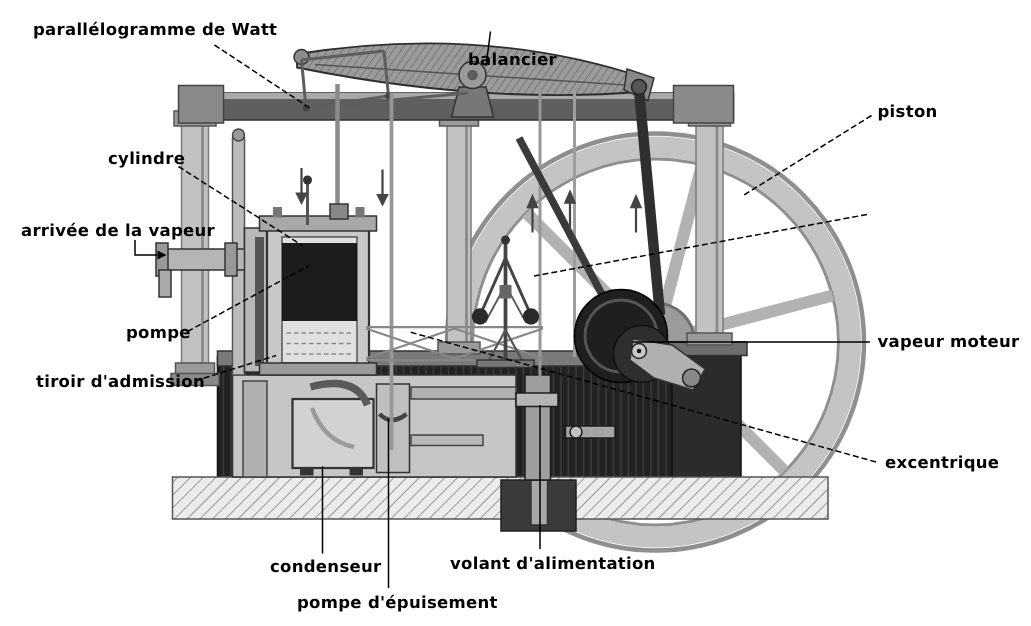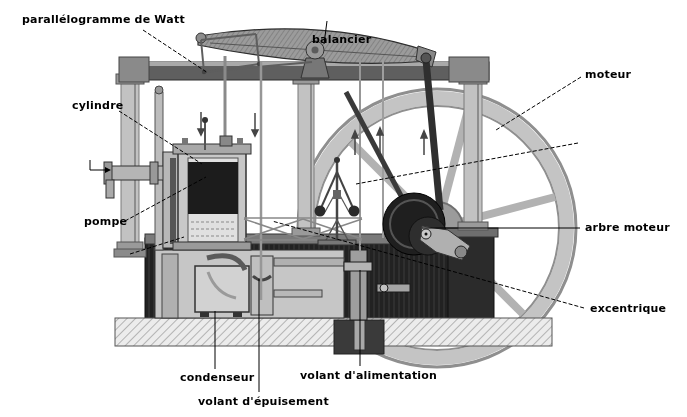--- a/index.html
+++ b/index.html
@@ -249,22 +249,24 @@
     <line x1="348" y1="270" x2="348" y2="366"></line>
     <g>
       <polyline points="78,160 78,170 93,170" stroke="#000" fill="none"></polyline>
       <polygon points="93,167 93,173 99,170" fill="#000" stroke="none"></polygon>
     </g>
   </g>
 </svg>
 
 <div class="lbl" style="left:10px;top:13px;">parallélogramme de Watt</div>
 <div class="lbl" style="left:300px;top:5px;margin-top:28px;">balancier</div>
-<div class="lbl" style="left:573px;top:68px;">moteur</div>
+<div class="lbl" style="left:573px;top:68px;">piston</div>
 <div class="lbl" style="left:60px;top:99px;">cylindre</div>
+<div class="lbl" style="left:2px;top:147px;">arrivée de la vapeur</div>
 <div class="lbl" style="left:72px;top:215px;">pompe</div>
-<div class="lbl" style="left:573px;top:221px;">arbre moteur</div>
+<div class="lbl" style="left:573px;top:221px;">vapeur moteur</div>
+<div class="lbl" style="left:12px;top:248px;">tiroir d'admission</div>
 <div class="lbl" style="left:578px;top:302px;text-align:right;">excentrique</div>
 <div class="lbl" style="left:168px;top:371px;">condenseur</div>
 <div class="lbl" style="left:288px;top:369px;">volant d'alimentation</div>
-<div class="lbl" style="left:186px;top:395px;">volant d'épuisement</div>
+<div class="lbl" style="left:186px;top:395px;">pompe d'épuisement</div>
 
 </div>
 
 </body></html>

